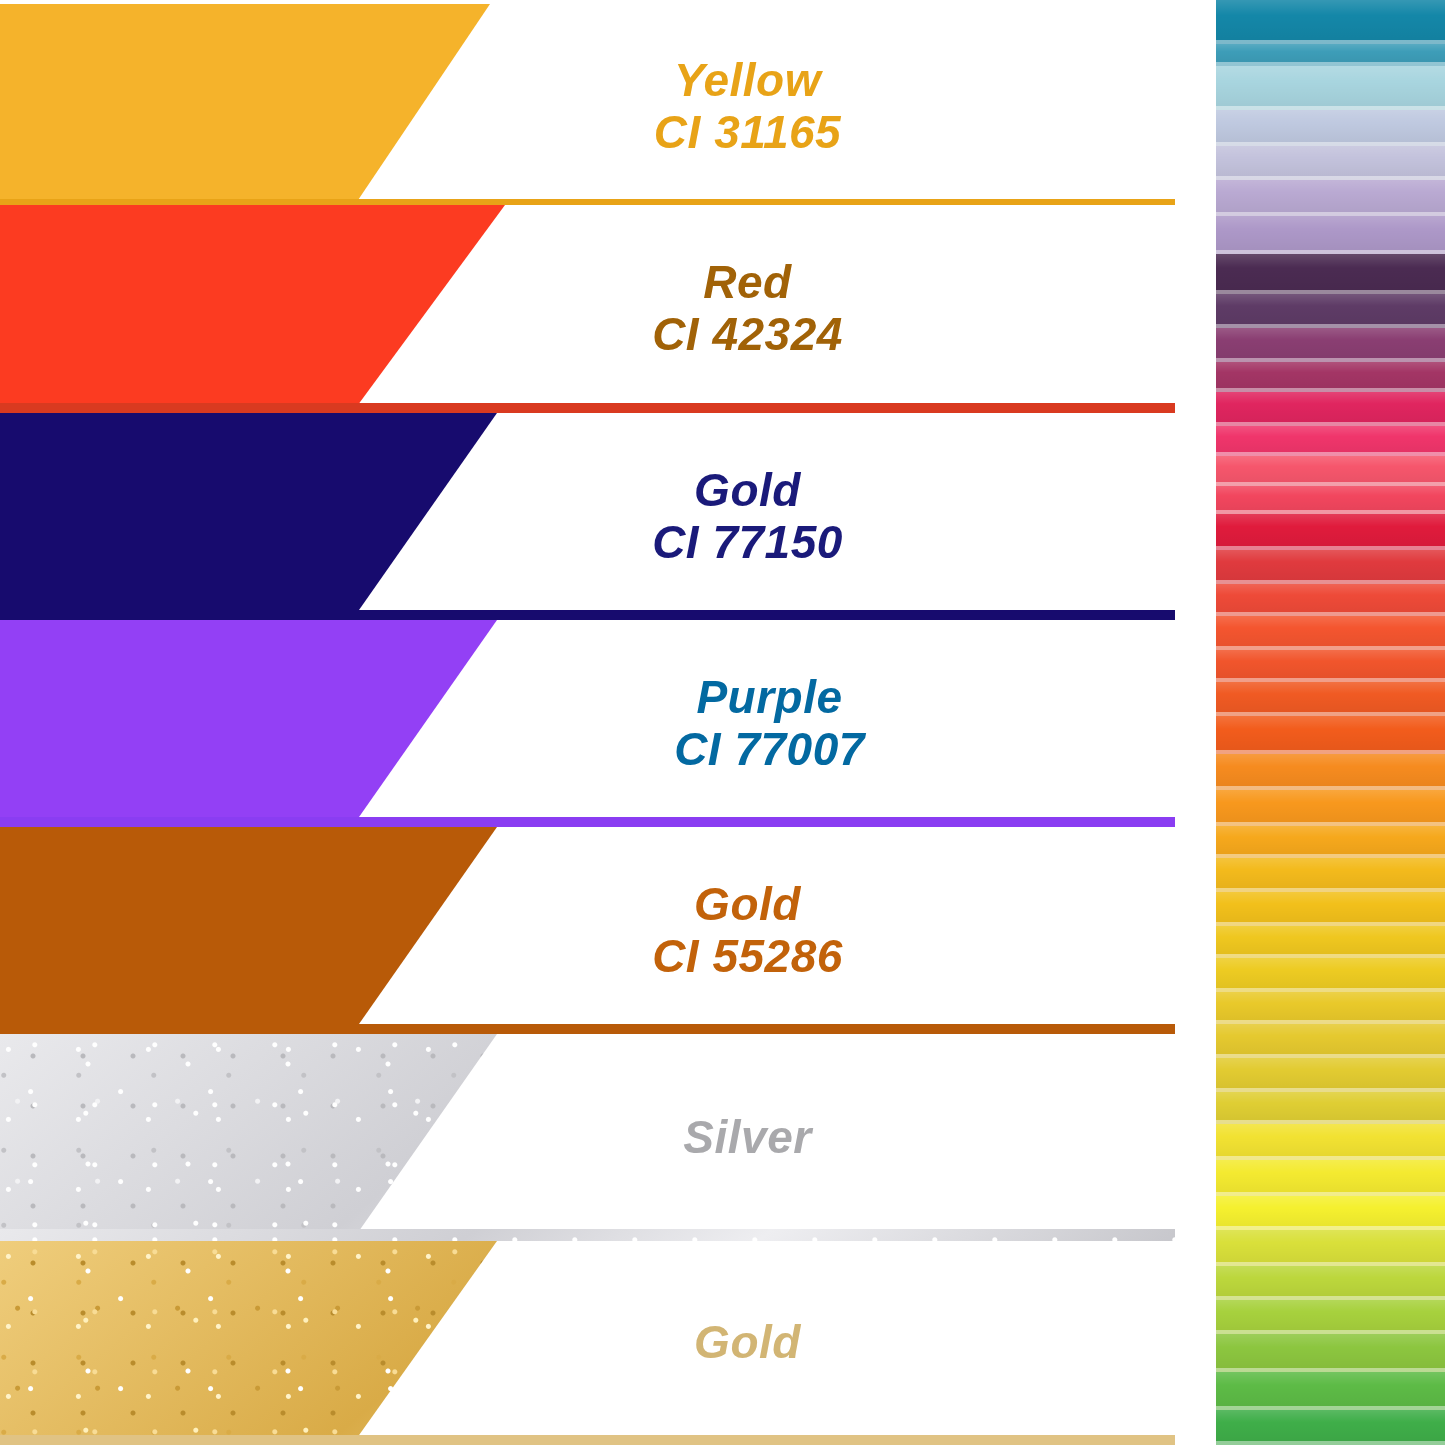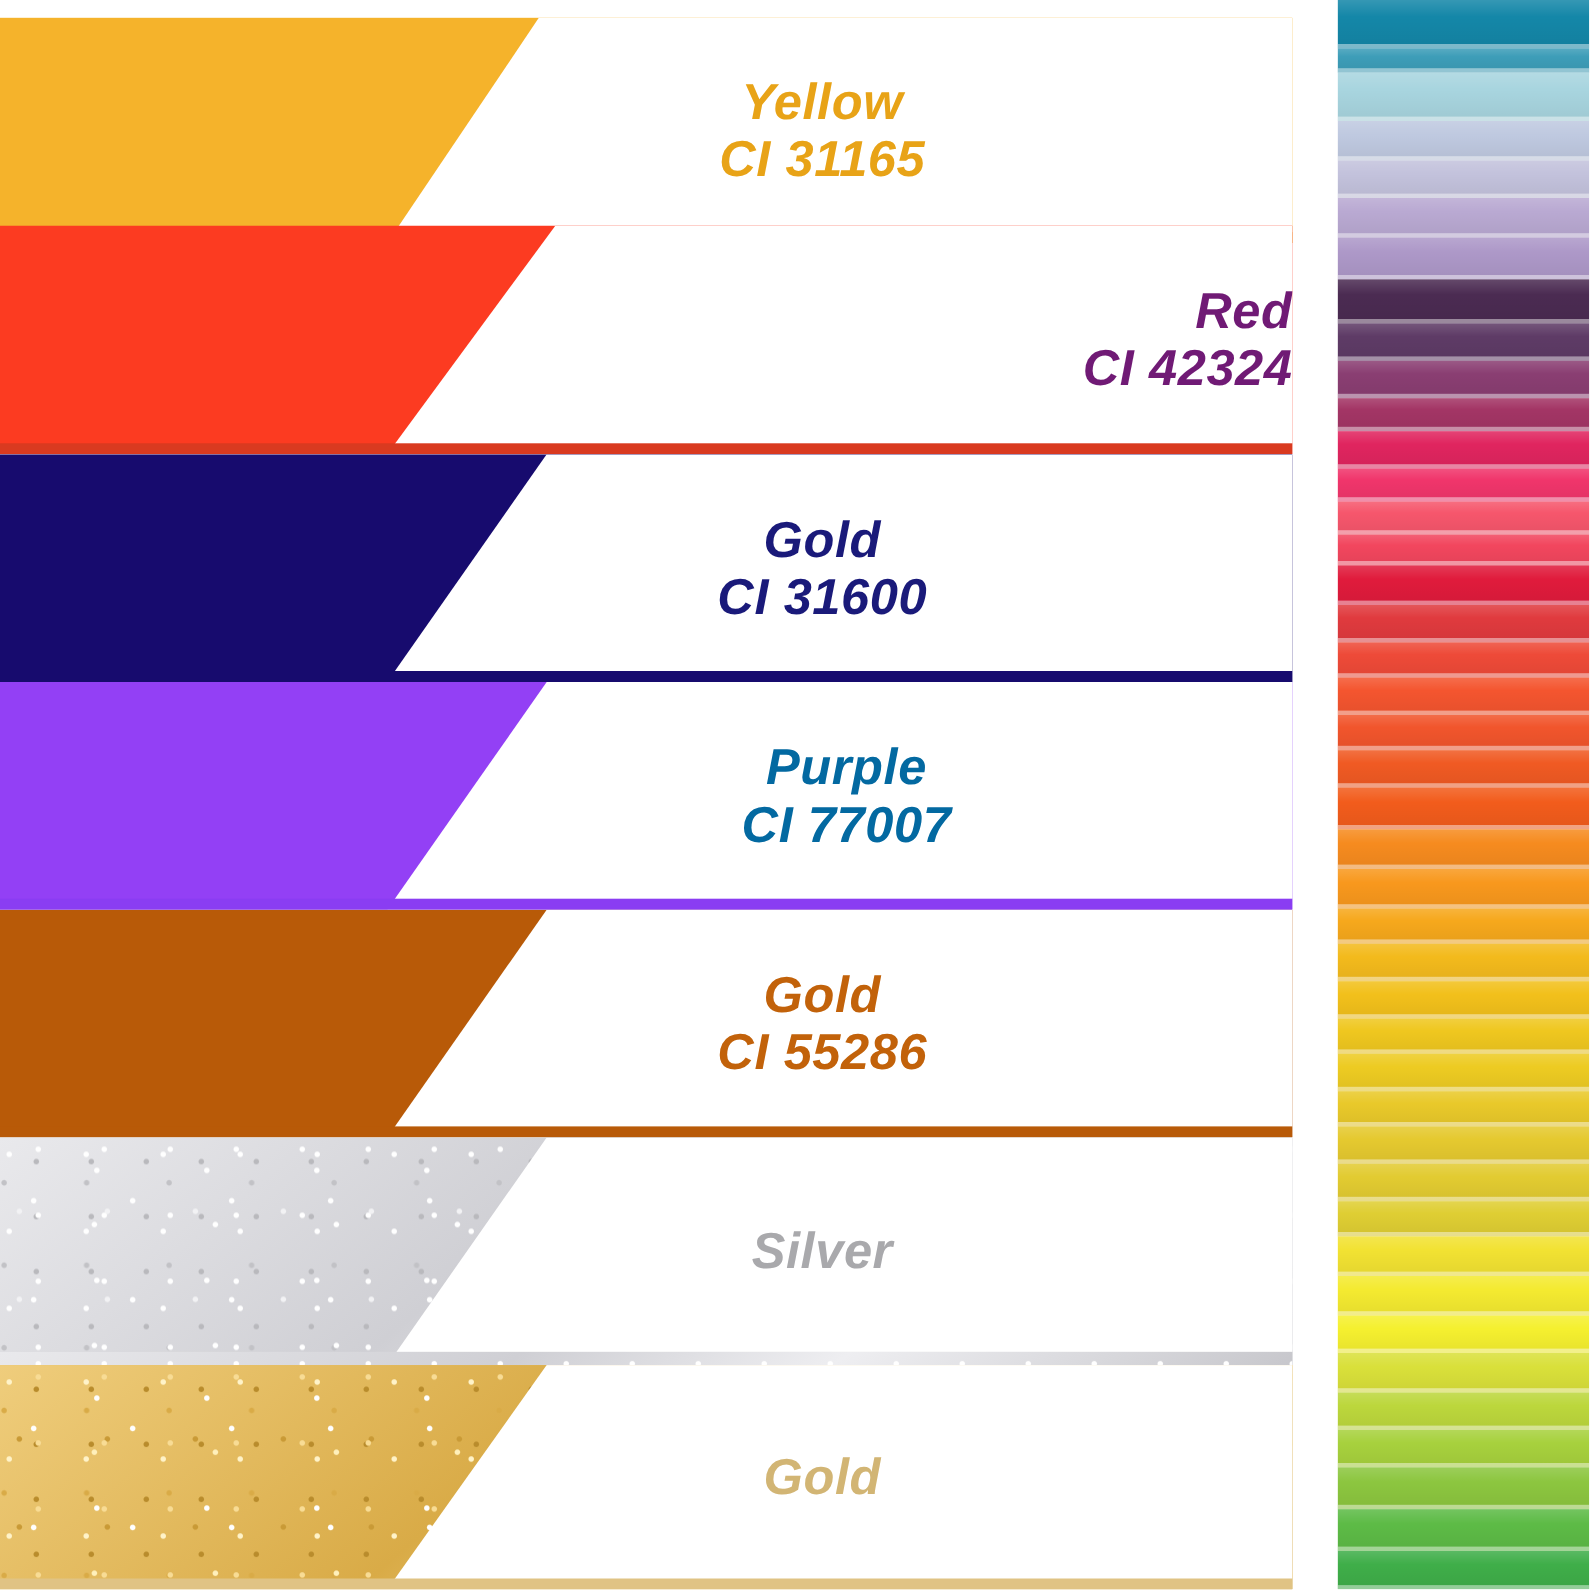--- a/index.html
+++ b/index.html
@@ -67,44 +67,44 @@
       linear-gradient(140deg,#efcd7c 0%,#d9ab47 40%,#f4d98e 65%,#cda242 100%);
     background-size:70px 70px,90px 90px,60px 60px,110px 110px,80px 80px,50px 50px,100px 100px,75px 75px,100% 100%;
   }
 </style>
 </head>
 <body>
 
 <div id="page">
 
   <div id="rows">
-      <div class="row" style="top: 16px; height: 205px;">
+      <div class="row" style="top: 4px; height: 205px;">
         <div class="swatch" style="background: rgb(245, 179, 43);"></div>
         <div class="panel" style="clip-path: polygon(490px 0px, 1175px 0px, 1175px 100%, 352px 100%);"></div>
         <div class="label" style="color: rgb(232, 163, 23);">
           <div class="name">Yellow</div>
           <div class="code">CI 31165</div>
         </div>
         <div class="underline" style="background: rgb(232, 163, 23);"></div>
       </div>
       <div class="row" style="top: 205px; height: 208px;">
         <div class="swatch" style="background: rgb(252, 59, 33);"></div>
         <div class="panel" style="clip-path: polygon(505px 0px, 1175px 0px, 1175px 100%, 352px 100%);"></div>
-        <div class="label" style="color: #701a75; align-items: flex-end;">
+        <div class="label" style="color: #a16207;">
           <div class="name">Red</div>
           <div class="code">CI 42324</div>
         </div>
         <div class="underline" style="background: rgb(217, 58, 32);"></div>
       </div>
       <div class="row" style="top: 413px; height: 207px;">
         <div class="swatch" style="background: rgb(23, 11, 110);"></div>
         <div class="panel" style="clip-path: polygon(497px 0px, 1175px 0px, 1175px 100%, 352px 100%);"></div>
         <div class="label" style="color: rgb(26, 26, 122);">
           <div class="name">Gold</div>
-          <div class="code">CI 31600</div>
+          <div class="code">CI 77150</div>
         </div>
         <div class="underline" style="background: rgb(23, 11, 110);"></div>
       </div>
       <div class="row" style="top: 620px; height: 207px;">
         <div class="swatch" style="background: rgb(147, 64, 245);"></div>
         <div class="panel" style="clip-path: polygon(497px 0px, 1175px 0px, 1175px 100%, 352px 100%);"></div>
         <div class="label" style="color: #0369a1; margin-left: 44px;">
           <div class="name">Purple</div>
           <div class="code">CI 77007</div>
         </div>

